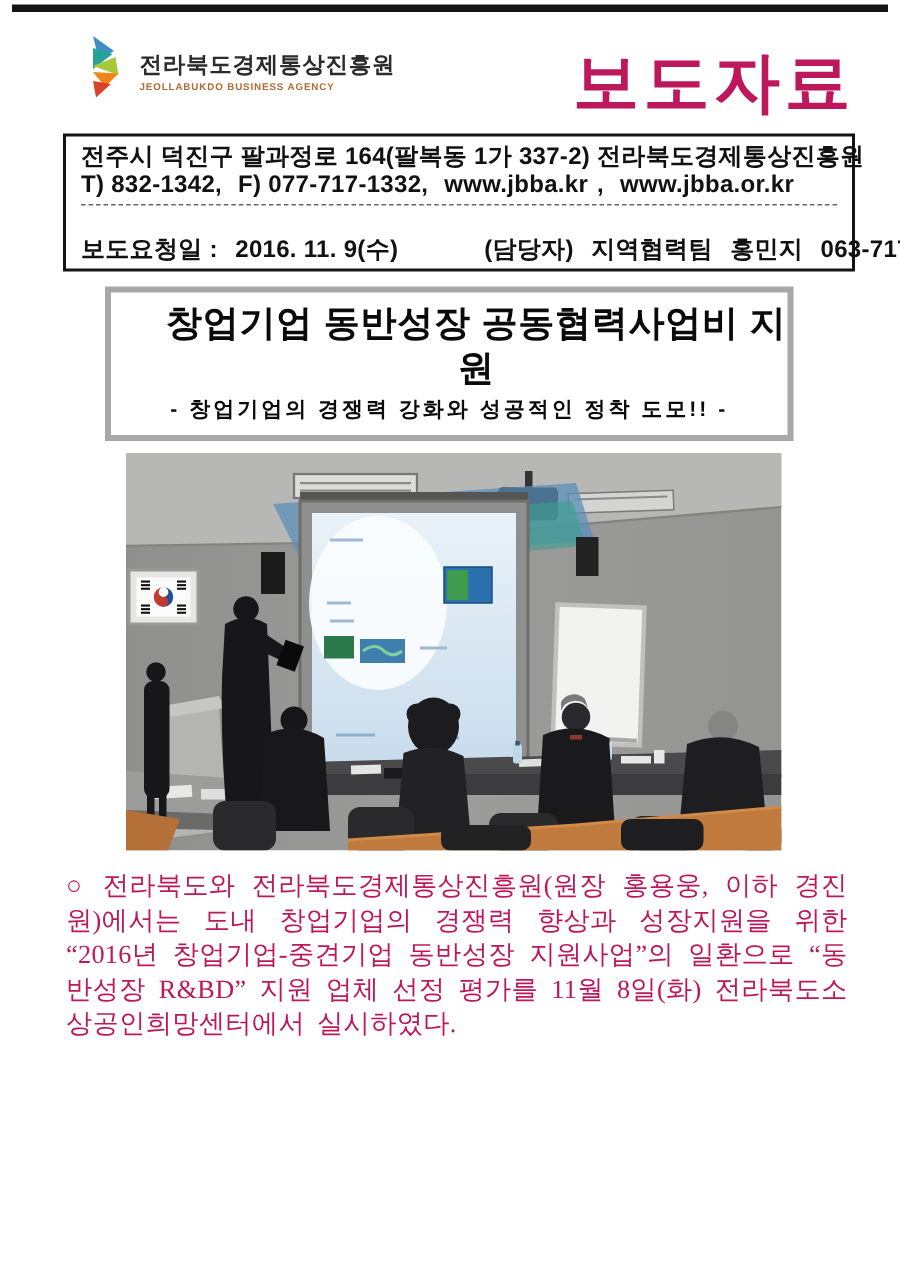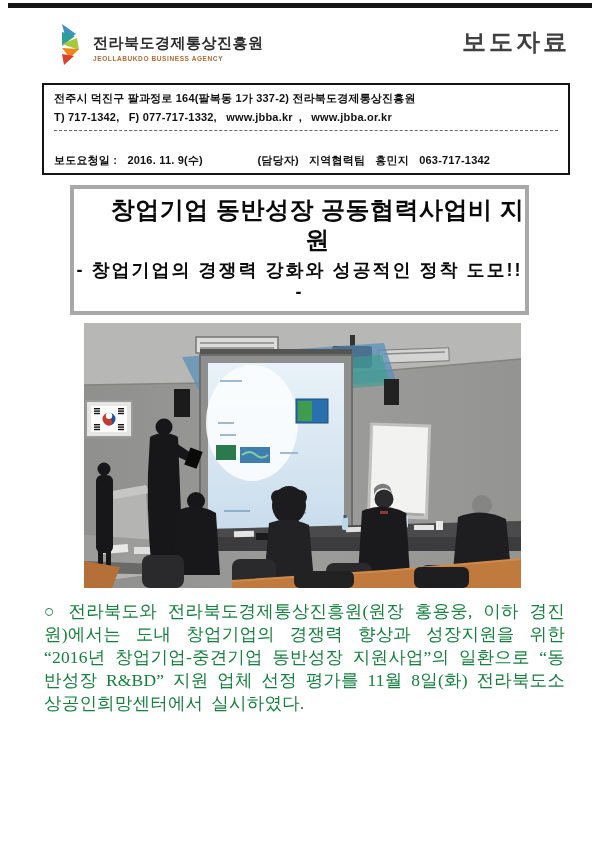--- a/index.html
+++ b/index.html
@@ -7,42 +7,42 @@
         font-family:"Liberation Sans","DejaVu Sans",sans-serif;color:#111;}
   .top-rule{position:absolute;top:3px;left:8px;right:8px;height:5px;background:#151515;}
 
   .header{display:flex;justify-content:space-between;align-items:flex-start;
           padding:22px 30px 0 56px;}
   .logo{display:flex;align-items:flex-start;}
   .logo-mark{width:32px;height:44px;flex:0 0 auto;}
   .logo-text{margin-left:5px;margin-top:12px;}
   .org{font-size:15px;font-weight:bold;letter-spacing:.5px;color:#2b2b2b;}
   .tag{font-size:6.5px;letter-spacing:.6px;color:#b06a32;margin-top:2px;font-weight:bold;}
-  .doc-type{font-size:24px;font-weight:800;letter-spacing:3px;color:#404040;margin-top:4px;}
-
-  .contact-box{margin:17px 30px 0 42px;border:2px solid #141414;padding:4px 10px 3px 10px;
-               font-size:11px;font-weight:bold;letter-spacing:.2px;}
+  .doc-type{font-size:44px;font-weight:800;letter-spacing:3px;color:#be185d;margin-top:4px;}
+
+  .contact-box{margin:4px 30px 0 42px;border:2px solid #141414;padding:4px 10px 3px 10px;
+               font-size:16px;font-weight:bold;letter-spacing:.2px;}
   .contact-box .row{line-height:19px;white-space:nowrap;}
   .phones span{margin-right:6px;}
   .url{text-decoration-color:#5a6f9a;cursor:pointer;}
   .request{border-top:1px dashed #666;margin-top:3px;padding-top:20px;line-height:19px;white-space:nowrap;}
   .request .gap{display:inline-block;width:34px;}
   .request span{margin-right:7px;}
 
   .title-box{margin:10px 30px 0 70px;width:451px;border:4px solid #a8a8a8;
              text-align:center;padding:6px 0 8px 0;}
   .main-title{font-size:24px;font-weight:800;letter-spacing:.5px;color:#0a0a0a;line-height:30px;padding-left:36px;}
-  .sub-title{font-size:18px;font-weight:bold;letter-spacing:2px;margin-top:3px;color:#0a0a0a;}
+  .sub-title{font-size:14px;font-weight:bold;letter-spacing:2px;margin-top:3px;color:#0a0a0a;}
 
   .photo{display:block;margin:8px 0 0 84px;width:437px;height:265px;}
 
   .body-text{margin:12px 35px 0 44px;}
   .body-text p{font-family:"Liberation Serif","DejaVu Serif",serif;
                font-size:17.5px;line-height:23px;text-align:justify;
-               word-spacing:3.5px;letter-spacing:.2px;margin:0 0 22px 0;color:#15803d;}
+               word-spacing:3.5px;letter-spacing:.2px;margin:0 0 22px 0;color:#be185d;}
 </style>
 </head>
 <body>
 
 <div class="page">
   <div class="top-rule"></div>
 
   <div class="header">
     <div class="logo">
       <svg class="logo-mark" viewBox="0 0 32 44">
@@ -56,21 +56,21 @@
         <div class="org">전라북도경제통상진흥원</div>
         <div class="tag">JEOLLABUKDO BUSINESS AGENCY</div>
       </div>
     </div>
     <div class="doc-type">보도자료</div>
   </div>
 
   <div class="contact-box">
     <div class="row">전주시 덕진구 팔과정로 164(팔복동 1가 337-2) 전라북도경제통상진흥원</div>
     <div class="row phones">
-      <span>T) 717-1342,</span>
+      <span>T) 832-1342,</span>
       <span>F) 077-717-1332,</span>
       <span class="url">www.jbba.kr</span><span style="margin-right:6px">,</span>
       <span>www.jbba.or.kr</span>
     </div>
     <div class="request">
       <span>보도요청일 :</span>
       <span>2016. 11. 9(수)</span>
       <span class="gap"></span>
       <span>(담당자)</span>
       <span>지역협력팀</span>

